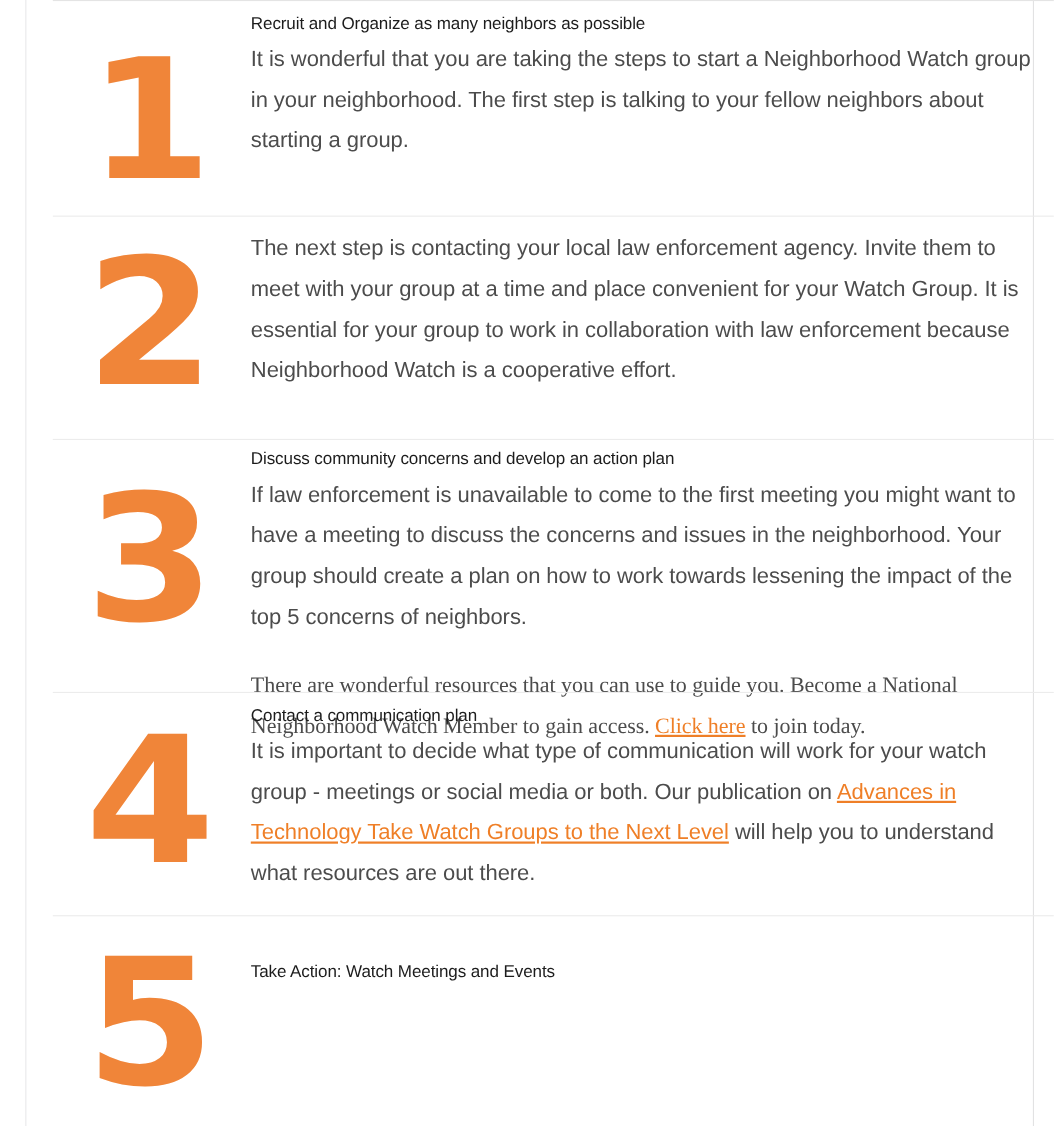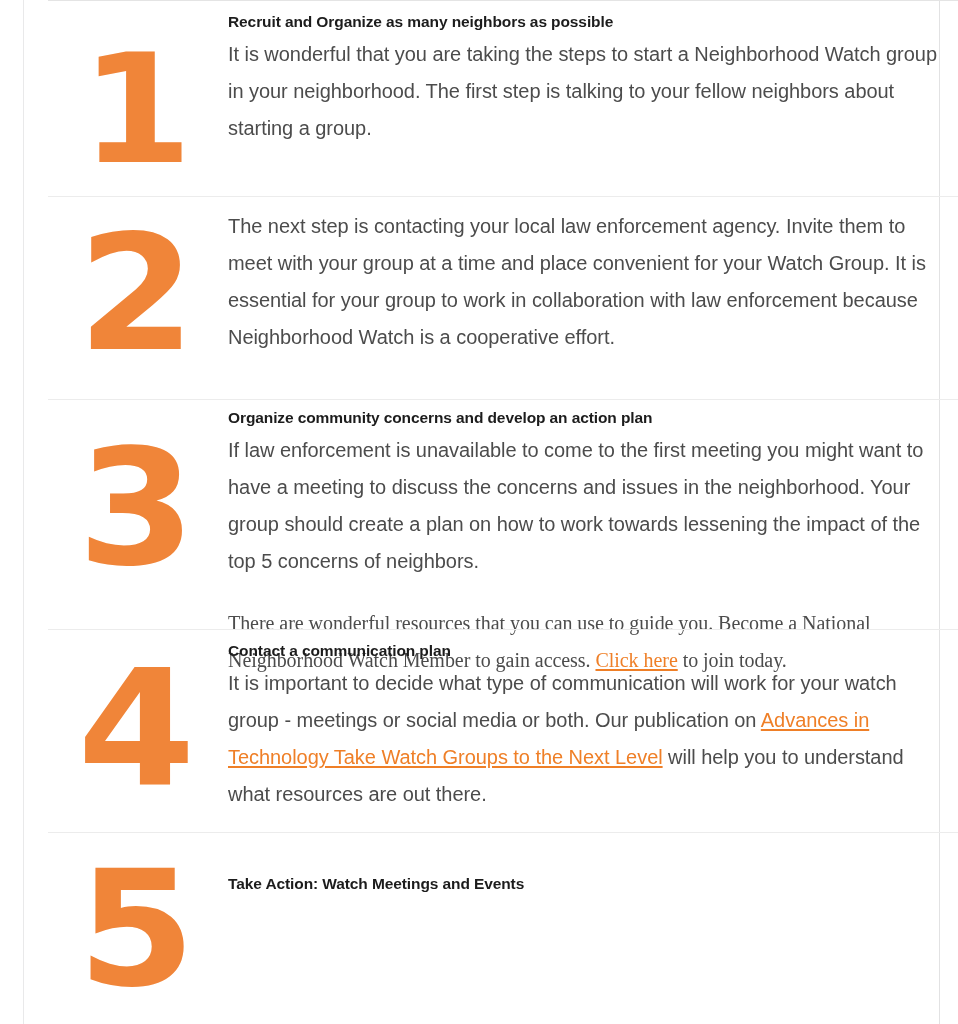--- a/index.html
+++ b/index.html
@@ -77,21 +77,21 @@
 
   .step-body {
     margin-left: 180px;
     padding-right: 22px;
     padding-top: 11px;
   }
 
   .step-title {
     margin: 0 12px 3px 0;
     font-size: 15.5px;
-    font-weight: bold;
+    font-weight: normal;
     color: #1c1c1c;
     line-height: 1.35;
     letter-spacing: -0.1px;
   }
 
   .step-text {
     margin: 0;
     font-size: 20px;
     color: #4c4c4c;
     line-height: 1.85;
@@ -143,21 +143,21 @@
           <div class="step-body">
             <p class="step-text">The next step is contacting your local law enforcement agency. Invite them to meet with your group at a time and place convenient for your Watch Group. It is essential for your group to work in collaboration with law enforcement because Neighborhood Watch is a cooperative effort.</p>
           </div>
         </div>
       </section>
 
       <section class="step" id="step-3">
         <div class="step-inner">
           <div class="step-number">3</div>
           <div class="step-body">
-            <h3 class="step-title">Organize community concerns and develop an action plan</h3>
+            <h3 class="step-title">Discuss community concerns and develop an action plan</h3>
             <p class="step-text">If law enforcement is unavailable to come to the first meeting you might want to have a meeting to discuss the concerns and issues in the neighborhood. Your group should create a plan on how to work towards lessening the impact of the top 5 concerns of neighbors.</p>
             <p class="step-text">There are wonderful resources that you can use to guide you. Become a National Neighborhood Watch Member to gain access. <a class="inline-link" href="#">Click here</a> to join today.</p>
           </div>
         </div>
       </section>
 
       <section class="step" id="step-4">
         <div class="step-inner">
           <div class="step-number">4</div>
           <div class="step-body">

